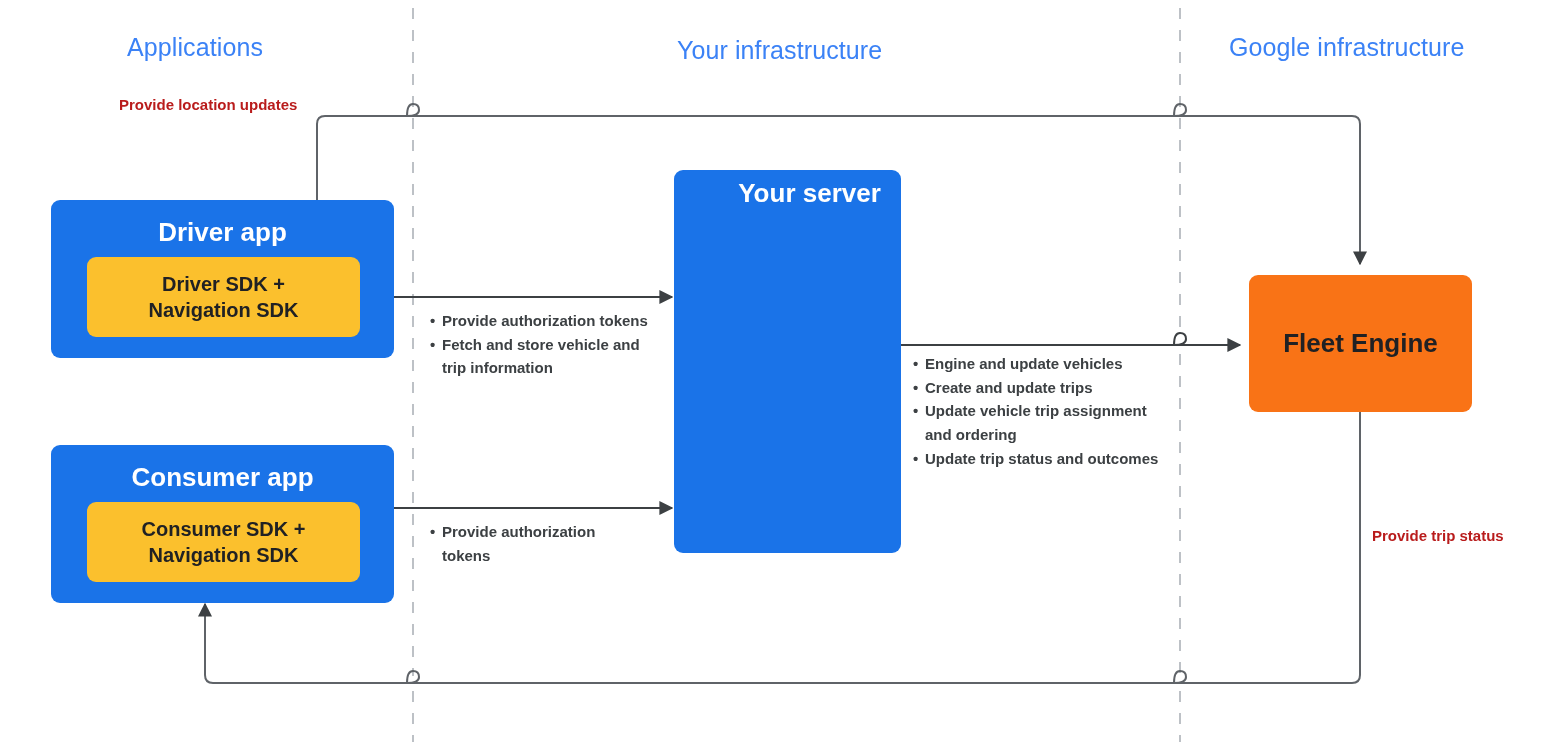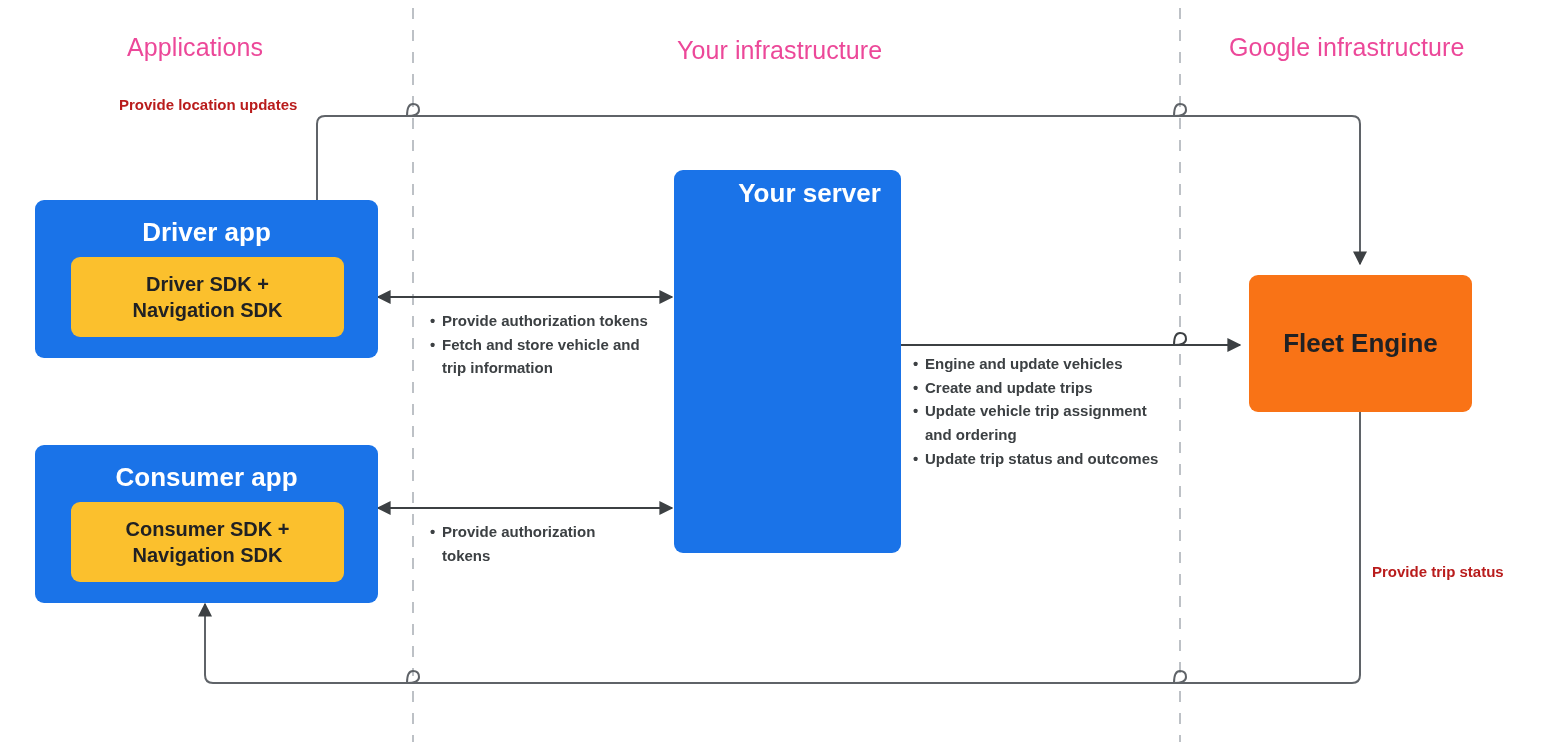--- a/index.html
+++ b/index.html
@@ -19,30 +19,31 @@
     position: absolute;
     left: 0;
     top: 0;
     width: 1559px;
     height: 742px;
   }
   .zone-title {
     position: absolute;
     font-size: 25px;
     font-weight: 400;
-    color: #ec4899;
+    color: #3b82f6;
     white-space: nowrap;
     letter-spacing: 0.1px;
     text-align: right;
   }
   .app-box {
     position: absolute;
     background: #1a73e8;
     border-radius: 9px;
     box-sizing: border-box;
+    margin-left: 16px;
   }
   .app-title {
     position: absolute;
     left: 0;
     right: 0;
     text-align: center;
     color: #ffffff;
     font-size: 26px;
     font-weight: bold;
     white-space: nowrap;
@@ -194,15 +195,15 @@
     <div class="bullet-item">Provide authorization tokens</div>
   </div>
 
   <div class="bullet-list" style="left: 913px; top: 352px; width: 250px;">
     <div class="bullet-item">Engine and update vehicles</div>
     <div class="bullet-item">Create and update trips</div>
     <div class="bullet-item">Update vehicle trip assignment and ordering</div>
     <div class="bullet-item">Update trip status and outcomes</div>
   </div>
 
-  <div class="edge-label" style="left: 1372px; top: 527px; margin-top: 36px;">Provide trip status</div>
+  <div class="edge-label" style="left: 1372px; top: 527px;">Provide trip status</div>
 
 </div>
 
 </body></html>

